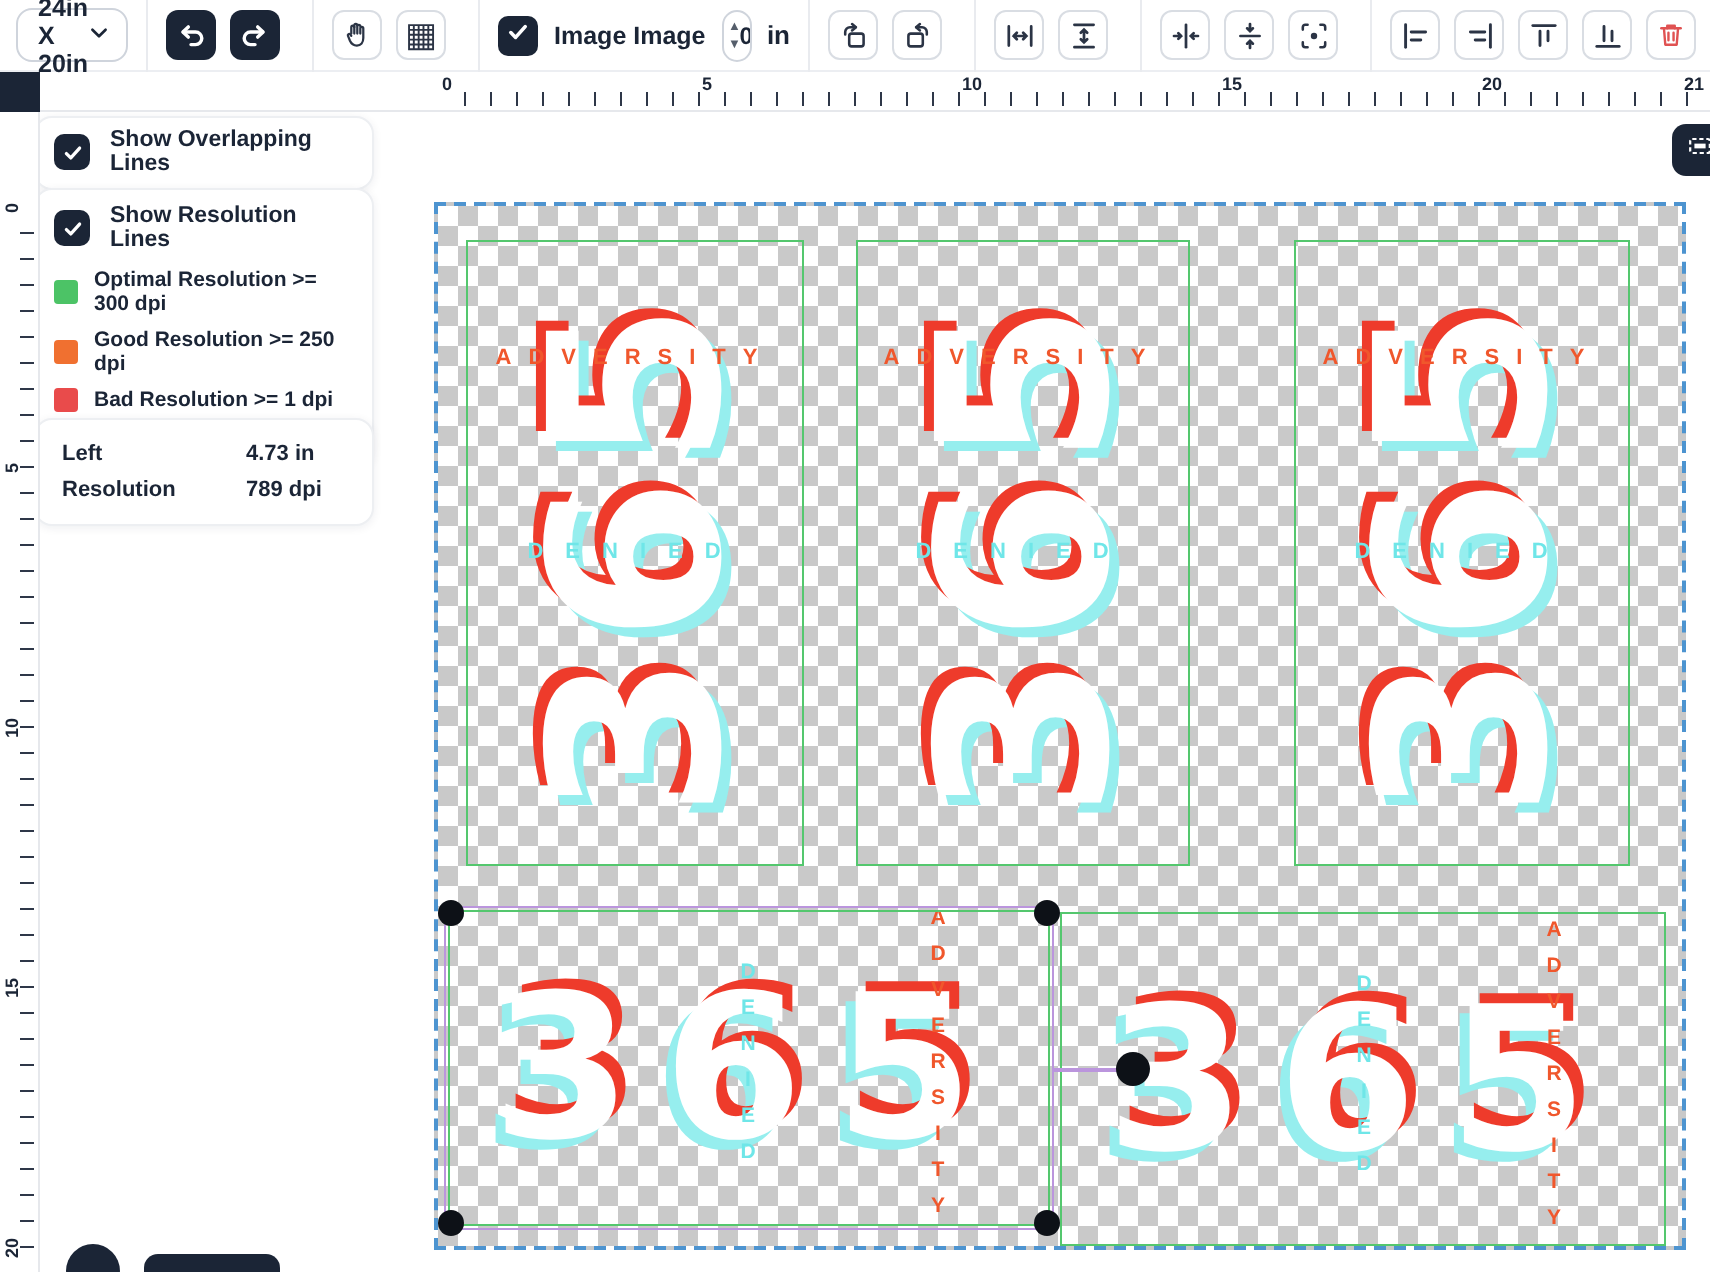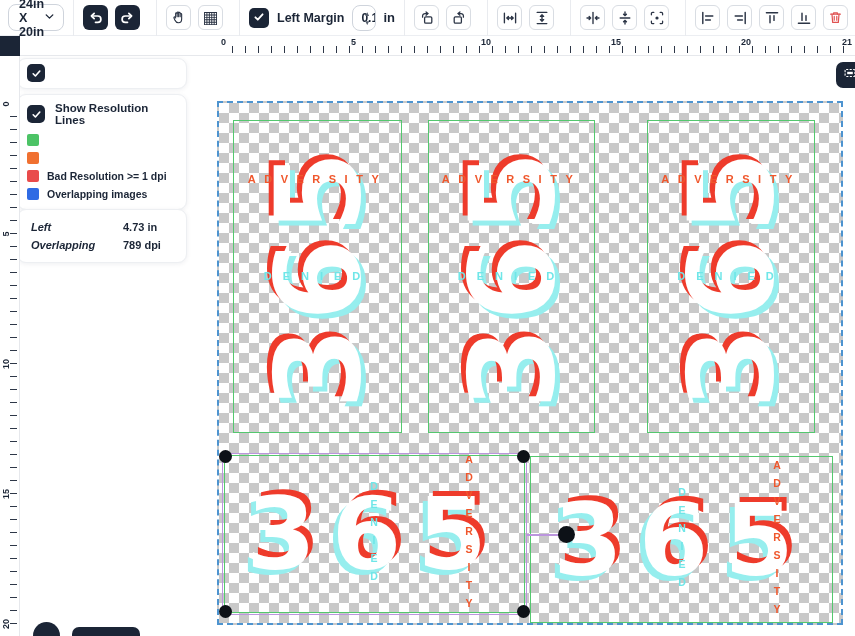--- a/index.html
+++ b/index.html
@@ -67,21 +67,21 @@
   .rot-dot { position:absolute; left:333px; top:70px; width:17px; height:17px; border-radius:50%; background:#0d1117; z-index:6;}
 
   
   .card { position:absolute; background:#fff; border:1px solid #edeff2; border-radius:9px;
     box-shadow:0 1px 5px rgba(20,30,50,.07); z-index:20; }
   .chk-row { display:flex; align-items:center; gap:10px; font-size:11.5px; font-weight:700; }
   .chk.small { width:18px; height:18px; }
   .legend-row { display:flex; align-items:center; gap:8px; font-size:10.5px; font-weight:700; margin-top:6px; }
   .swatch { width:12px; height:12px; border-radius:2px; flex:0 0 auto; }
   .info-row { display:flex; font-size:11px; font-weight:700; line-height:18px; }
-  .info-row .lab { width:92px;font-style:italic; }
+  .info-row .lab { width:92px; }
 
   
   .side-btn { position:absolute; left:836px; top:62px; width:28px; height:26px; background:#1b2536;
     border-radius:7px 0 0 7px; z-index:30; display:flex; align-items:center; justify-content:center; cursor:pointer;}
   .cut-circle { position:absolute; left:33px; top:622px; width:27px; height:27px; border-radius:50%;
     background:#1b2536; z-index:30; cursor:pointer; }
   .cut-pill { position:absolute; left:72px; top:627px; width:68px; height:22px; border-radius:7px;
     background:#1b2536; z-index:30; cursor:pointer; }
 </style>
 </head>
@@ -129,21 +129,21 @@
   <div class="btn lite">
     <span class="grid-glyph">▦</span>
   </div>
   <span class="tdiv"></span>
 
   <div class="chk">
     <span><svg width="12" height="12" viewBox="0 0 20 20">
           <path d="M4 10.5l4 4 8-9" fill="none" stroke="#fff" stroke-width="3" stroke-linecap="round" stroke-linejoin="round"></path>
         </svg></span>
   </div>
-  <span class="margin-label">Left Margin</span>
+  <span class="margin-label">Image Image</span>
   <div class="margin-input">
     <input value="0.13" style="">
     <div class="stepper">
       <span>▲</span>
       <span>▼</span>
     </div>
   </div>
   <span class="unit">in</span>
   <span class="tdiv"></span>
 
@@ -413,57 +413,60 @@
   </div>
 </div>
 
 <div class="card" style="left:17px; top:58px; width:170px; padding:5px 10px 6px 9px;">
   <div class="chk-row">
     <span class="chk small">
       <svg width="11" height="11" viewBox="0 0 20 20">
           <path d="M4 10.5l4 4 8-9" fill="none" stroke="#fff" stroke-width="3" stroke-linecap="round" stroke-linejoin="round"></path>
         </svg>
     </span>
+    <span>Show Overlapping Lines</span>
   </div>
 </div>
 
 <div class="card" style="left:17px; top:94px; width:170px; padding:7px 8px 9px 9px;">
   <div class="chk-row">
     <span class="chk small">
       <svg width="11" height="11" viewBox="0 0 20 20">
           <path d="M4 10.5l4 4 8-9" fill="none" stroke="#fff" stroke-width="3" stroke-linecap="round" stroke-linejoin="round"></path>
         </svg>
     </span>
     <span>Show Resolution Lines</span>
   </div>
   <div style="margin-top:8px;">
     <div class="legend-row">
       <span class="swatch" style="background: rgb(76, 195, 102);"></span>
+      <span>Optimal Resolution &gt;= 300 dpi</span>
     </div>
     <div class="legend-row">
       <span class="swatch" style="background: rgb(240, 112, 48);"></span>
+      <span>Good Resolution &gt;= 250 dpi</span>
     </div>
     <div class="legend-row">
       <span class="swatch" style="background: rgb(233, 75, 75);"></span>
       <span>Bad Resolution &gt;= 1 dpi</span>
     </div>
     <div class="legend-row">
       <span class="swatch" style="background: rgb(47, 107, 228);"></span>
       <span>Overlapping images</span>
     </div>
   </div>
 </div>
 
 <div class="card" style="left:17px; top:209px; width:170px; padding:8px 10px 8px 13px;">
   <div class="info-row">
     <span class="lab">Left</span>
     <span>4.73 in</span>
   </div>
   <div class="info-row">
-    <span class="lab">Overlapping</span>
+    <span class="lab">Resolution</span>
     <span>789 dpi</span>
   </div>
 </div>
 
 <div class="side-btn">
   <span>
     <svg width="14" height="14" viewBox="0 0 20 20" fill="none" stroke="#fff" stroke-width="1.6">
         <rect x="3" y="5" width="14" height="10" rx="1.5" stroke-dasharray="3 2"></rect>
         <rect x="6" y="8.3" width="8" height="3.4" fill="#fff" stroke="none"></rect>
       </svg>

